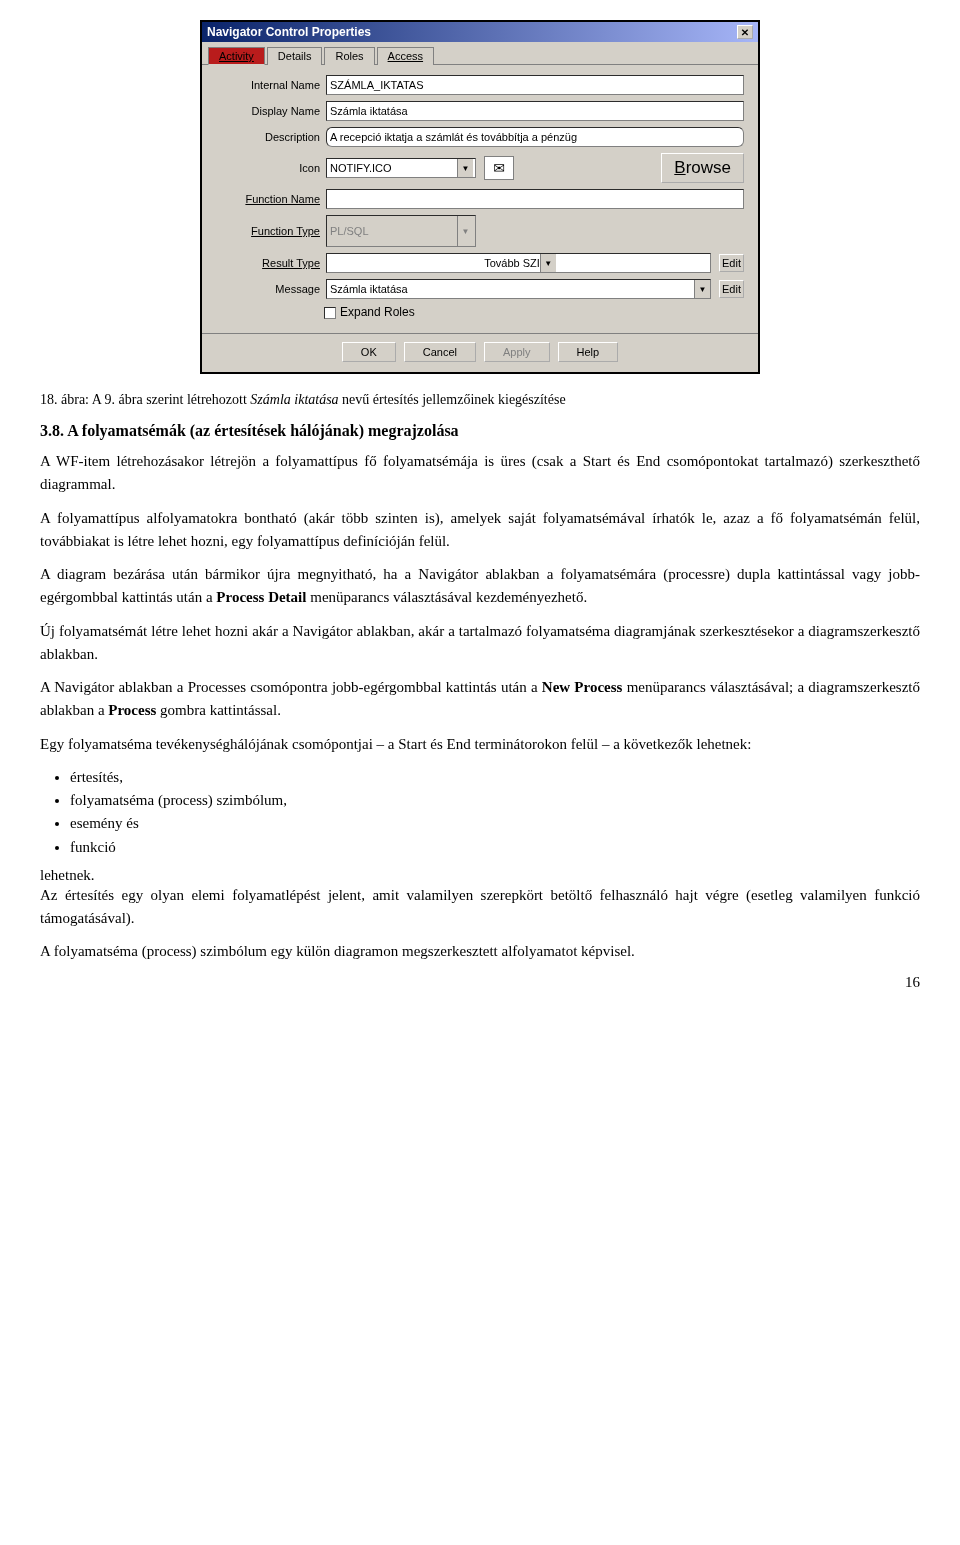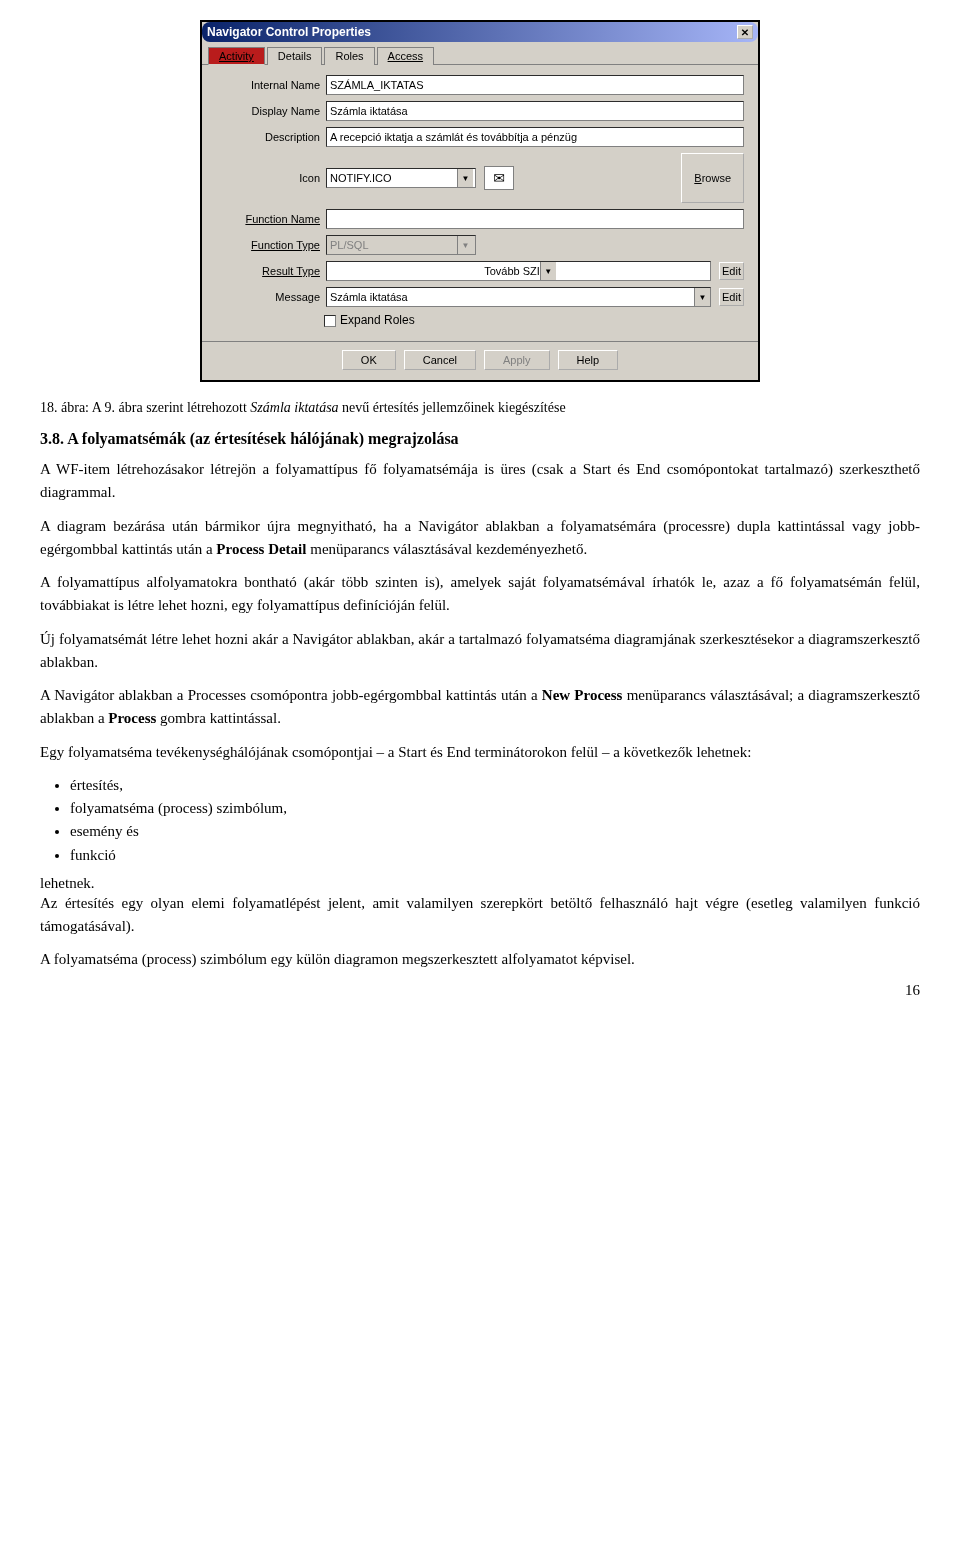--- a/index.html
+++ b/index.html
@@ -33,21 +33,20 @@
 
     .dialog-titlebar {
       background: linear-gradient(to right, #0a246a, #a6b5f7);
       color: #fff;
       font-weight: bold;
       font-size: 12px;
       padding: 3px 5px;
       display: flex;
       justify-content: space-between;
       align-items: center;
-      border-radius: 8px;
     }
 
     .dialog-close-btn {
       background: #d4d0c8;
       border: 1px outset #fff;
       color: #000;
       width: 16px;
       height: 14px;
       font-size: 10px;
       cursor: pointer;
@@ -152,24 +151,24 @@
       border: 1px solid #808080;
       background: #fff;
       display: flex;
       align-items: center;
       justify-content: center;
       font-size: 14px;
     }
 
     .browse-btn {
       margin-left: auto;
-      padding: 18px 12px;
+      padding: 4px 12px;
       background: #d4d0c8;
       border: 1px outset #fff;
-      font-size: 11px;
+      font-size: 17px;
       cursor: pointer;
     }
 
     .browse-btn .underline-char {
       text-decoration: underline;
     }
 
     .side-btn {
       padding: 2px 2px;
       background: #d4d0c8;
@@ -306,21 +305,21 @@
           <input class="form-input" type="text" value="SZÁMLA_IKTATAS" style="flex: 1 1 0%;">
         </div>
 
         <div class="form-row">
           <span class="form-label">Display Name</span>
           <input class="form-input" type="text" value="Számla iktatása" style="flex: 1 1 0%;">
         </div>
 
         <div class="form-row">
           <span class="form-label">Description</span>
-          <input class="form-input" type="text" value="A recepció iktatja a számlát és továbbítja a pénzüg" style="flex: 1 1 0%;">
+          <input class="form-input" type="text" value="A recepció iktatja a számlát és továbbítja a pénzüg" style="flex: 1 1 0%; border-radius: 6px;">
         </div>
 
         <div class="form-row">
           <span class="form-label">Icon</span>
           <div class="icon-row" style="flex:1; align-items:center;">
             <div class="icon-select" style="width:150px; height:20px; background:#fff; border:1px inset #808080; display:flex; align-items:center; justify-content:space-between; padding:0 2px 0 3px; font-size:11px;">
               <span>NOTIFY.ICO</span>
               <span class="select-arrow">▼</span>
             </div>
             <div class="email-icon">
@@ -333,21 +332,21 @@
         </div>
 
         <div class="form-row">
           <span class="form-label underline">Function Name</span>
           <input class="form-input" type="text" value="" style="flex: 1 1 0%;">
         </div>
 
         <div class="form-row">
           <span class="form-label underline">Function Type</span>
           <div style="flex:1; display:flex; align-items:center;">
-            <div style="width:150px; height:20px; background:#d4d0c8; border:1px inset #808080; display:flex; align-items:center; justify-content:space-between; padding:0 2px 0 3px; font-size:11px; color:#808080;">
+            <div style="width:150px; height:32px; background:#d4d0c8; border:1px inset #808080; display:flex; align-items:center; justify-content:space-between; padding:0 2px 0 3px; font-size:11px; color:#808080;">
               <span>PL/SQL</span>
               <span class="select-arrow" style="color:#808080;">▼</span>
             </div>
           </div>
         </div>
 
         <div class="form-row">
           <span class="form-label underline">Result Type</span>
           <div style="flex:1; display:flex; align-items:center;">
             <div style="flex:1; height:20px; background:#fff; border:1px inset #808080; display:flex; align-items:center; justify-content:center; padding:0 0 0 3px; font-size:11px;">
@@ -388,25 +387,25 @@
   <p class="caption">
     <span>18. ábra: A 9. ábra szerint létrehozott </span><em>Számla iktatása</em><span> nevű értesítés jellemzőinek kiegészítése</span>
   </p>
 
   <p class="section-heading">
     <span>3.8.</span> <span>A folyamatsémák (az értesítések hálójának) megrajzolása</span>
   </p>
 
   <p class="body-text">A WF-item létrehozásakor létrejön a folyamattípus fő folyamatsémája is üres (csak a Start és End csomópontokat tartalmazó) szerkeszthető diagrammal.</p>
 
+  <p class="body-text">A folyamattípus alfolyamatokra bontható (akár több szinten is), amelyek saját folyamatsémával írhatók le, azaz a fő folyamatsémán felül, továbbiakat is létre lehet hozni, egy folyamattípus definícióján felül.</p>
+
   <p class="body-text">
     A diagram bezárása után bármikor újra megnyitható, ha a Navigátor ablakban a folyamatsémára (processre) dupla kattintással vagy jobb-egérgombbal kattintás után a <strong>Process Detail</strong> menüparancs választásával kezdeményezhető.
   </p>
-
-  <p class="body-text">A folyamattípus alfolyamatokra bontható (akár több szinten is), amelyek saját folyamatsémával írhatók le, azaz a fő folyamatsémán felül, továbbiakat is létre lehet hozni, egy folyamattípus definícióján felül.</p>
 
   <p class="body-text">Új folyamatsémát létre lehet hozni akár a Navigátor ablakban, akár a tartalmazó folyamatséma diagramjának szerkesztésekor a diagramszerkesztő ablakban.</p>
 
   <p class="body-text">
     A Navigátor ablakban a Processes csomópontra jobb-egérgombbal kattintás után a <strong>New Process</strong> menüparancs választásával; a diagramszerkesztő ablakban a <strong>Process</strong> gombra kattintással.
   </p>
 
   <p class="body-text">Egy folyamatséma tevékenységhálójának csomópontjai – a Start és End terminátorokon felül – a következők lehetnek:</p>
 
   <ul class="bullet-list">

